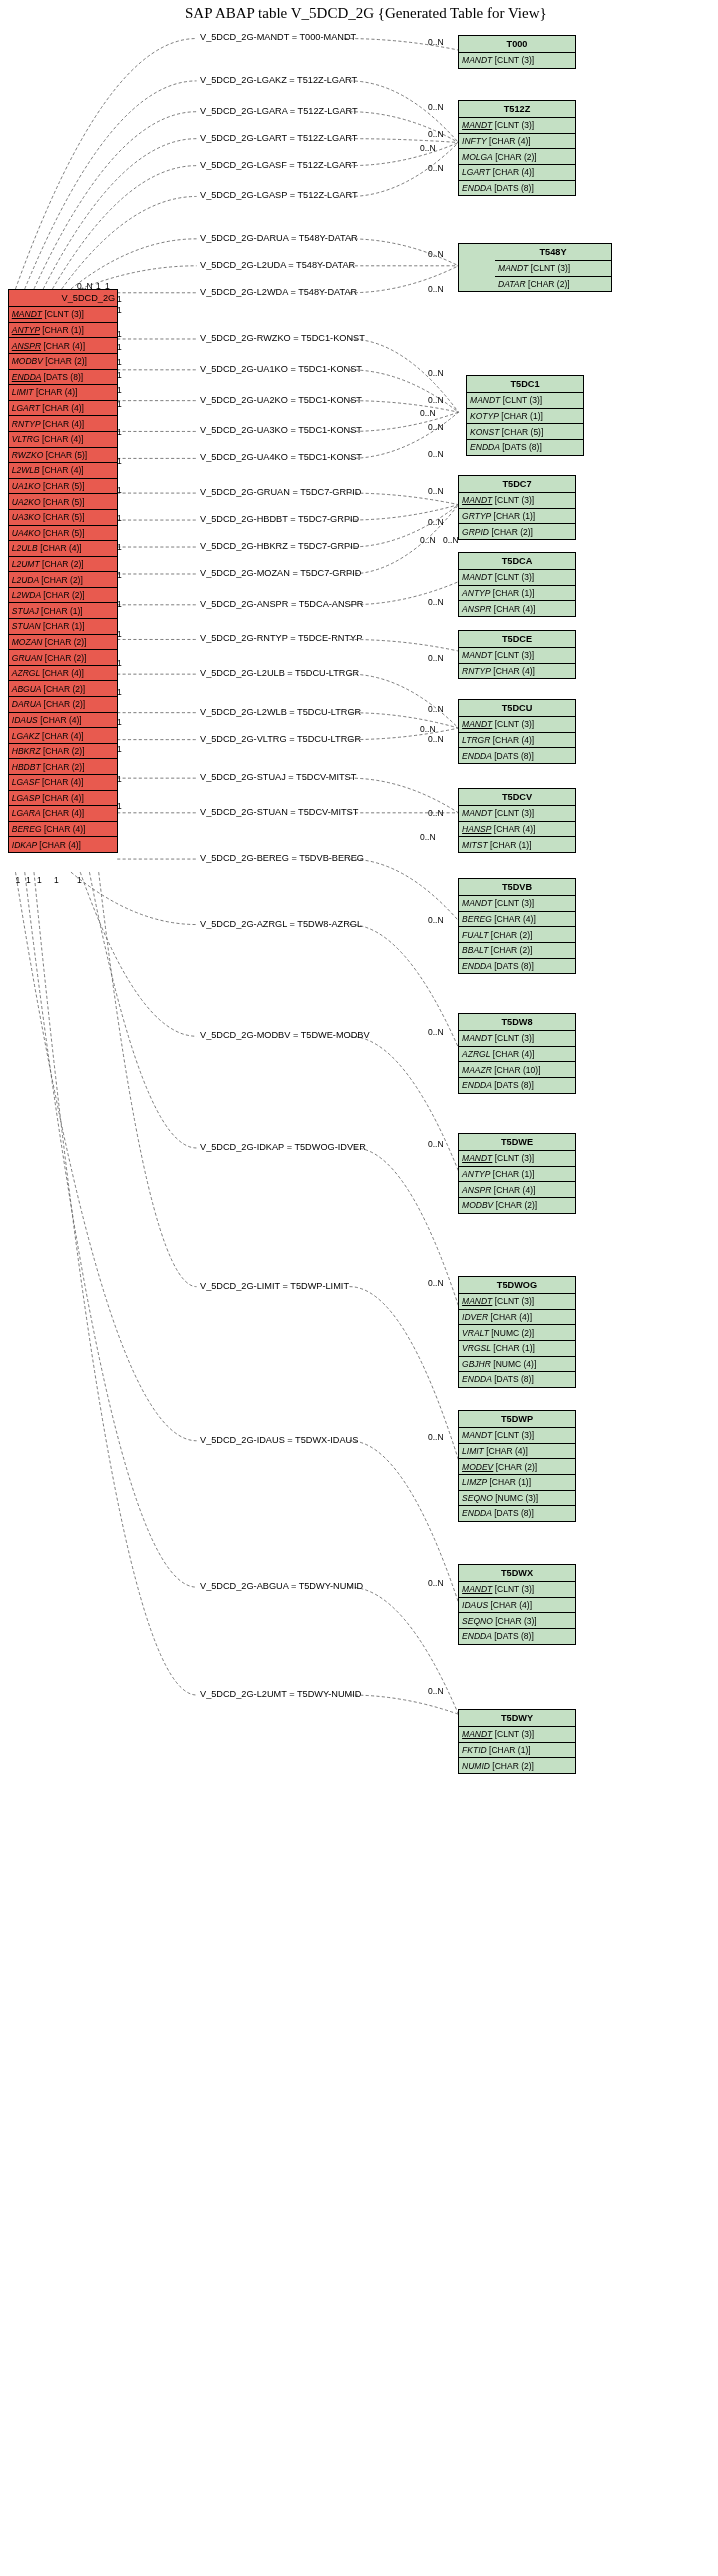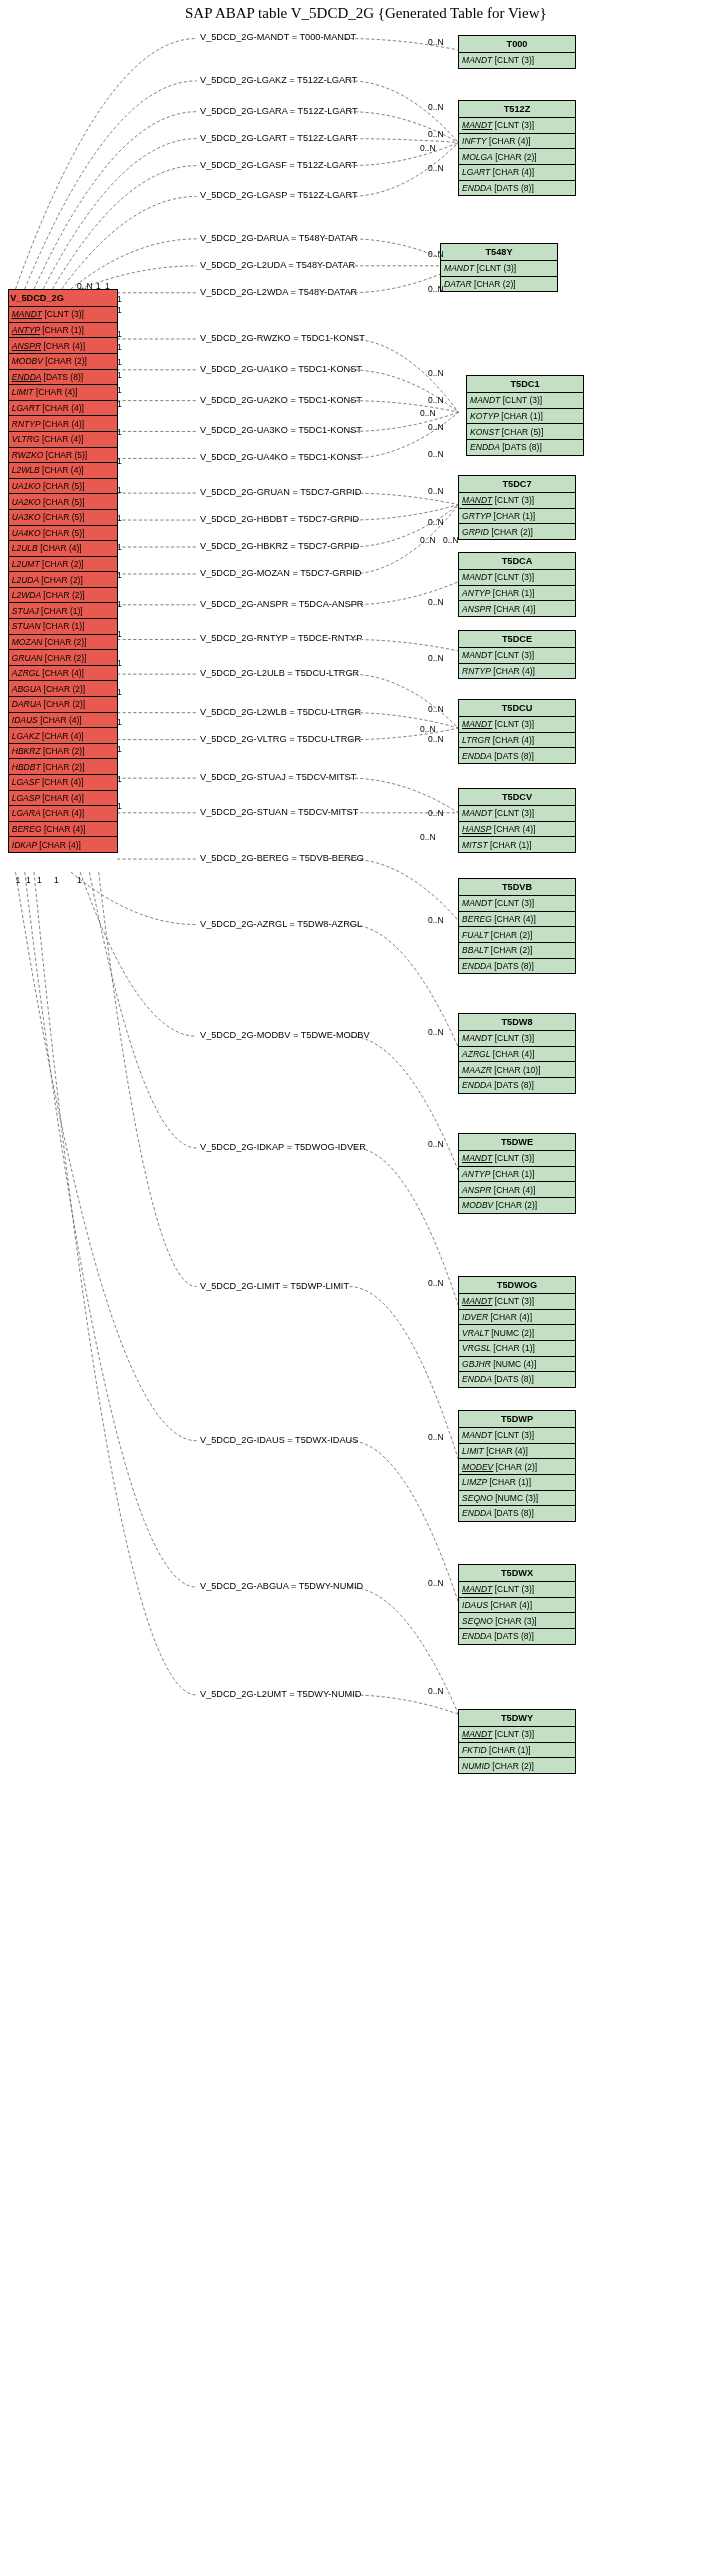--- a/index.html
+++ b/index.html
@@ -25,22 +25,22 @@
   }
   .main-entity {
     position: absolute;
     left: 7.7px;
     top: 289px;
     width: 108px;
     border: 0.8px solid #000;
     background: #e85a4f;
   }
   .main-entity .hdr {
-    text-align: left;
-    font-weight: bold;
+    text-align: right;
+    font-weight: normal;
     padding: 3.1px 1.5px;
     border-bottom: 0.8px solid #000;
     background: #e85a4f;
   }
   .main-entity .fld {
     border-bottom: 0.8px solid #000;
     padding: 2.3px 3.1px;
     font-size: 8.5px;
     font-style: italic;
     background: #e85a4f;
@@ -215,21 +215,21 @@
         <div class="fld"><span class="fname">MANDT</span> <span class="ftype"> [CLNT (3)]</span></div>
       </div>
       <div class="ref-entity" style="top: 100px; left: 458px;">
         <div class="hdr">T512Z</div>
         <div class="fld under"><span class="fname">MANDT</span> <span class="ftype"> [CLNT (3)]</span></div>
         <div class="fld"><span class="fname">INFTY</span> <span class="ftype"> [CHAR (4)]</span></div>
         <div class="fld"><span class="fname">MOLGA</span> <span class="ftype"> [CHAR (2)]</span></div>
         <div class="fld"><span class="fname">LGART</span> <span class="ftype"> [CHAR (4)]</span></div>
         <div class="fld"><span class="fname">ENDDA</span> <span class="ftype"> [DATS (8)]</span></div>
       </div>
-      <div class="ref-entity" style="top: 243px; left: 440px;">
+      <div class="ref-entity" style="top: 243px; left: 458px; padding-left: 36px;">
         <div class="hdr">T548Y</div>
         <div class="fld"><span class="fname">MANDT</span> <span class="ftype"> [CLNT (3)]</span></div>
         <div class="fld"><span class="fname">DATAR</span> <span class="ftype"> [CHAR (2)]</span></div>
       </div>
       <div class="ref-entity" style="top: 375px; left: 458px; margin-left: 8px;">
         <div class="hdr">T5DC1</div>
         <div class="fld"><span class="fname">MANDT</span> <span class="ftype"> [CLNT (3)]</span></div>
         <div class="fld"><span class="fname">KOTYP</span> <span class="ftype"> [CHAR (1)]</span></div>
         <div class="fld"><span class="fname">KONST</span> <span class="ftype"> [CHAR (5)]</span></div>
         <div class="fld"><span class="fname">ENDDA</span> <span class="ftype"> [DATS (8)]</span></div>

